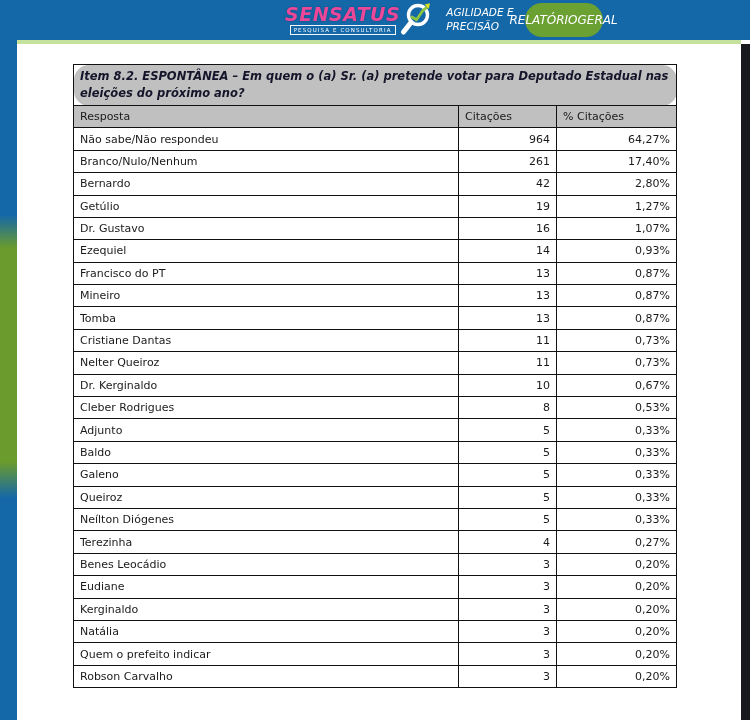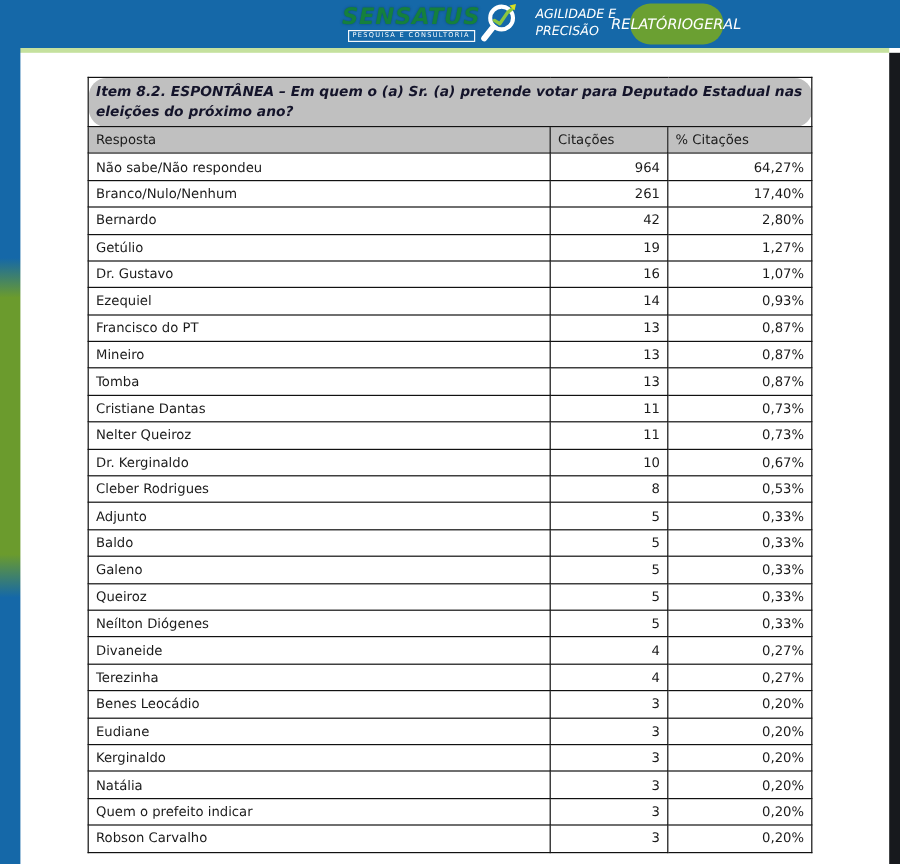--- a/index.html
+++ b/index.html
@@ -9,21 +9,21 @@
   
   .top-bar{position:absolute;left:0;top:0;width:750px;height:40px;background:var(--header-blue);z-index:2;}
   .green-line{position:absolute;left:14px;top:40px;width:727px;height:4px;background:var(--pale-green);z-index:3;}
   .left-strip{position:absolute;left:0;top:0;width:17px;height:720px;z-index:4;
     background:linear-gradient(180deg,var(--header-blue) 0px,var(--header-blue) 215px,var(--strip-green) 248px,var(--strip-green) 462px,var(--header-blue) 498px,var(--header-blue) 100%);}
   .right-band{position:absolute;left:741px;top:44px;width:9px;height:676px;background:var(--dark-band);z-index:4;}
 
   .brand-group{position:absolute;left:285px;top:0;height:40px;display:flex;align-items:center;gap:11px;z-index:5;color:#fff;}
   .logo{display:flex;align-items:center;}
   .logo-text-col{display:flex;flex-direction:column;align-items:center;}
-  .logo-word{font-size:19px;font-weight:bold;font-style:italic;letter-spacing:.5px;color:#15803d;text-shadow:0 0 2px rgba(10,50,90,.6);line-height:1;}
+  .logo-word{font-size:19px;font-weight:bold;font-style:italic;letter-spacing:.5px;color:#ec4899;text-shadow:0 0 2px rgba(10,50,90,.6);line-height:1;}
   .logo-sub{font-size:5.5px;letter-spacing:1.1px;border:1px solid rgba(255,255,255,.95);padding:0 3px;margin-top:1px;line-height:1.5;white-space:nowrap;}
   .magnifier{margin-left:-3px;margin-top:-2px;}
   .tagline{font-style:italic;font-size:10.5px;line-height:1.3;text-align:left;white-space:nowrap;}
   .badge{width:78px;height:34px;border-radius:17px;background:var(--badge-green);display:flex;flex-direction:row;align-items:center;justify-content:center;font-style:italic;font-size:12px;line-height:1.25;color:#fff;}
 
   
   .report{position:absolute;left:73px;top:64px;z-index:1;}
   table{border-collapse:collapse;table-layout:fixed;width:603px;font-size:11px;color:#1a1a1a;}
   td,th{border:1.5px solid #111;overflow:hidden;white-space:nowrap;}
   .title-cell{background:var(--table-gray);font-weight:bold;font-style:italic;font-size:11.5px;color:#14142a;padding:3px 6px 4px 6px;line-height:1.45;white-space:normal;border-radius:15px;}
@@ -166,25 +166,20 @@
     <td>Queiroz</td>
     <td class="num">5</td>
     <td class="num">0,33%</td>
   </tr>
           <tr>
     <td>Neílton Diógenes</td>
     <td class="num">5</td>
     <td class="num">0,33%</td>
   </tr>
           <tr>
-    <td>Divaneide</td>
-    <td class="num">4</td>
-    <td class="num">0,27%</td>
-  </tr>
-          <tr>
     <td>Terezinha</td>
     <td class="num">4</td>
     <td class="num">0,27%</td>
   </tr>
           <tr>
     <td>Benes Leocádio</td>
     <td class="num">3</td>
     <td class="num">0,20%</td>
   </tr>
           <tr>

